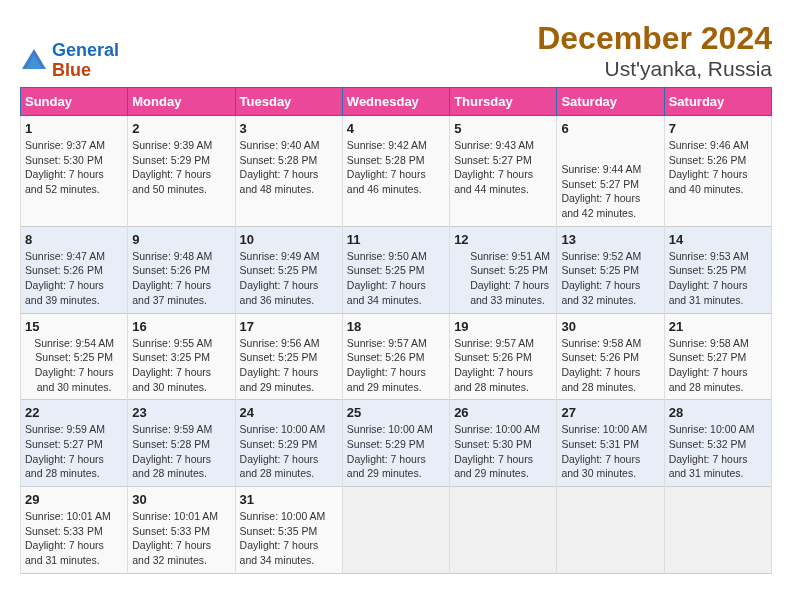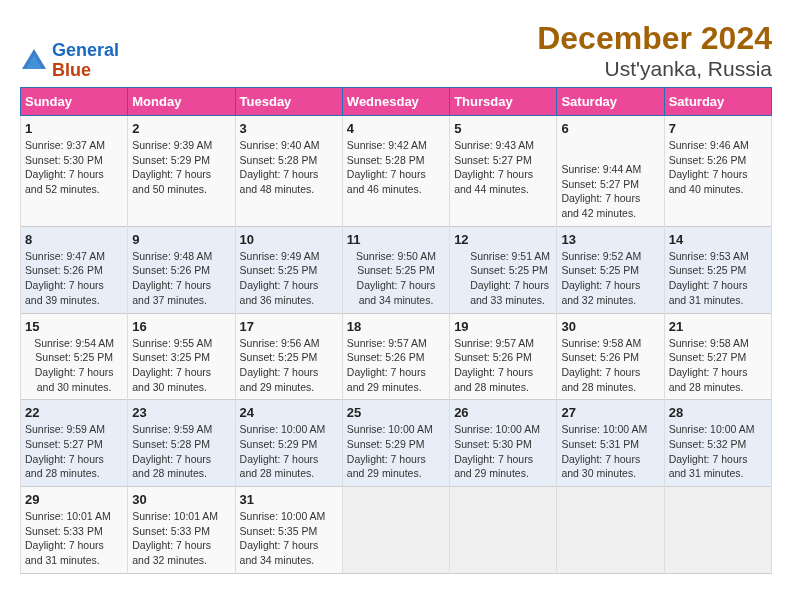--- a/index.html
+++ b/index.html
@@ -192,21 +192,21 @@
         </td>
         <td>
           <span class="day-number">10</span>
           <div class="day-info" style="white-space: pre-line;">Sunrise: 9:49 AM
 Sunset: 5:25 PM
 Daylight: 7 hours
 and 36 minutes.</div>
         </td>
         <td>
           <span class="day-number">11</span>
-          <div class="day-info" style="white-space: pre-line; text-align: center;">Sunrise: 9:50 AM
+          <div class="day-info" style="white-space: pre-line;">Sunrise: 9:50 AM
 Sunset: 5:25 PM
 Daylight: 7 hours
 and 34 minutes.</div>
         </td>
         <td>
           <span class="day-number">12</span>
           <div class="day-info" style="white-space: pre-line; margin-left: 16px;">Sunrise: 9:51 AM
 Sunset: 5:25 PM
 Daylight: 7 hours
 and 33 minutes.</div>

